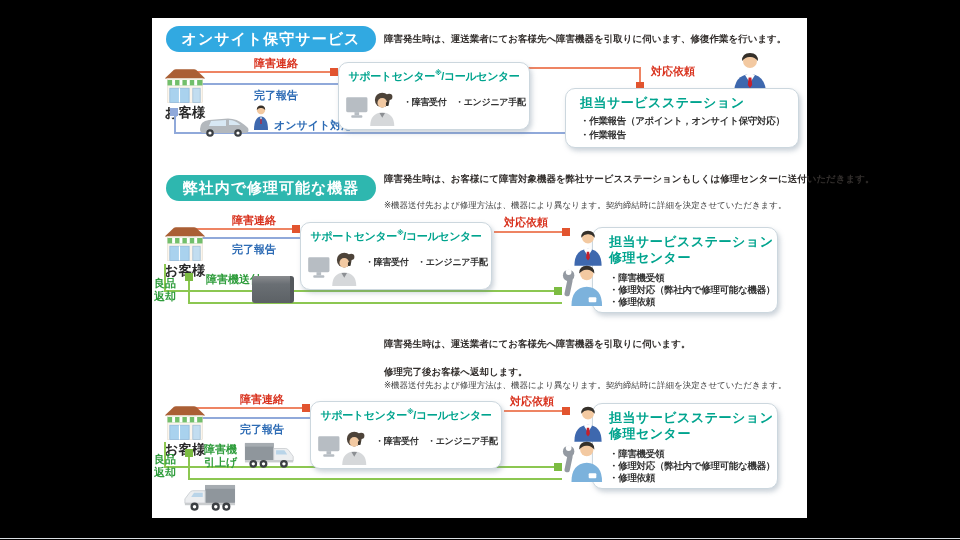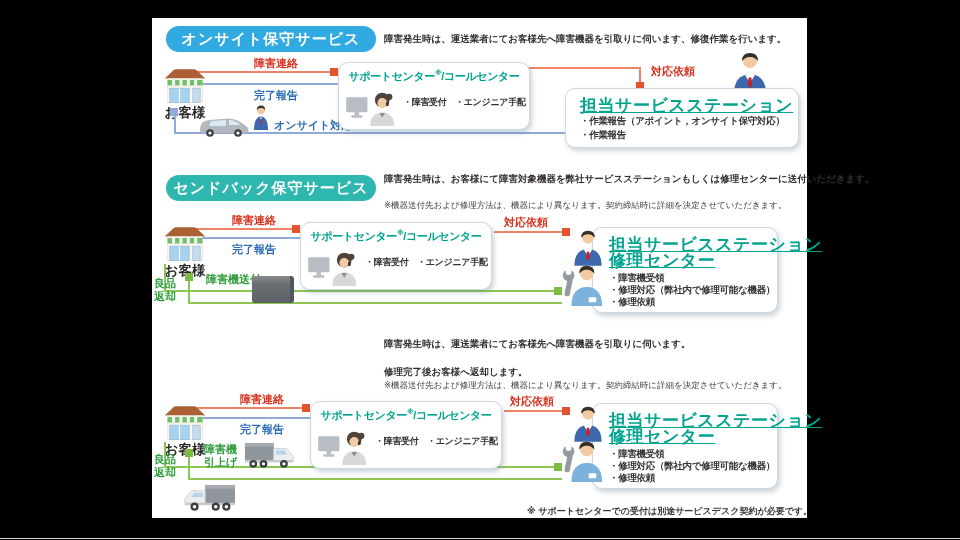--- a/index.html
+++ b/index.html
@@ -29,21 +29,21 @@
   .ah.u{border-left:4px solid transparent;border-right:4px solid transparent;border-bottom:8px solid;}
   .ah.d{border-left:4px solid transparent;border-right:4px solid transparent;border-top:8px solid;}
   .ah.cr{border-left-color:#e2542f;border-right-color:#e2542f;border-top-color:#e2542f;border-bottom-color:#e2542f;}
   .ah.cb{border-left-color:#90a9da;border-right-color:#90a9da;border-top-color:#90a9da;border-bottom-color:#90a9da;}
   .ah.cg{border-left-color:#7cbc42;border-right-color:#7cbc42;border-top-color:#7cbc42;border-bottom-color:#7cbc42;}
   .sbox{position:absolute;background:#fff;border:1px solid #ccd7de;border-radius:10px;
     box-shadow:2px 3px 5px rgba(110,130,150,.35);z-index:2;}
   .bt{color:#00a48e;font-weight:bold;white-space:nowrap;}
   .sup-title{position:absolute;left:0;right:0;top:6px;text-align:center;font-size:11px;letter-spacing:-0.4px;}
   .sup-title sup{font-size:7px;}
-  .st-title{position:absolute;font-size:17px;letter-spacing:0.5px;text-decoration:underline;}
+  .st-title{position:absolute;font-size:13px;letter-spacing:0.5px;}
   .bi{position:absolute;font-size:9.5px;color:#333;font-weight:600;white-space:nowrap;letter-spacing:-0.3px;}
   .icon{position:absolute;z-index:3;}
   .icon.behind{z-index:1;}
   .device{position:absolute;width:38px;height:27px;border-radius:3px;z-index:3;
     background:linear-gradient(#8a8c8f,#6a6f74 30%,#5c6165);border-right:4px solid #54585c;}
   .footer-note{position:absolute;font-size:9px;font-weight:600;color:#3a3a3a;white-space:nowrap;}
   .bottom-edge{position:absolute;left:0;top:538px;width:960px;height:1px;background:#d9dee2;}
 </style>
 </head>
 <body>
@@ -134,21 +134,21 @@
     <svg viewBox="0 0 18 26" width="18" height="26">
       <circle cx="9" cy="6" r="4.2" fill="#f3c9a1"></circle>
       <path d="M4.8,6 Q4.8,1.5 9,1.5 Q13.2,1.5 13.2,6 Q11,3.5 9,4 Q7,3.5 4.8,6 Z" fill="#35302a"></path>
       <path d="M2,26 Q2,13 9,12.5 Q16,13 16,26 Z" fill="#3e68ae"></path>
       <path d="M8,13.5 L9,16 L10,13.5 Z" fill="#fff"></path>
       <rect x="8.4" y="15" width="1.2" height="5" fill="#c6202b"></rect>
     </svg>
   </div>
   <div class="lab blue" style="left:122px;top:100px;">オンサイト対応</div>
 
-  <div class="pill s2" style="left:14px;top:157px;">センドバック保守サービス</div>
+  <div class="pill s2" style="left:14px;top:157px;">弊社内で修理可能な機器</div>
   <div class="desc" style="left:232px;top:155px;">障害発生時は、お客様にて障害対象機器を弊社サービスステーションもしくは修理センターに送付いただきます。</div>
   <div class="note" style="left:232px;top:182px;">※機器送付先および修理方法は、機器により異なります。契約締結時に詳細を決定させていただきます。</div>
 
   <div class="icon" style="left:10px;top:206px;">
     <svg viewBox="0 0 50 40" width="46" height="38">
       <path d="M3,13 L13,3.5 Q14,2.8 15,2.8 L35,2.8 Q36,2.8 37,3.5 L47,13 Z" fill="#aa5f35"></path>
       <rect x="6" y="13" width="38" height="26" fill="#fbf5ec" stroke="#e3d9cb" stroke-width="0.6"></rect>
       <rect x="6" y="14.5" width="38" height="6" fill="#72bf6b"></rect>
       <rect x="11" y="14.5" width="3.2" height="6" fill="#fff"></rect>
         <rect x="19" y="14.5" width="3.2" height="6" fill="#fff"></rect>
@@ -346,16 +346,15 @@
       <rect x="1" y="21.5" width="52" height="2.5" fill="#c9ccce"></rect>
       <circle cx="10" cy="25.5" r="4.2" fill="#3b3f43"></circle>
         <circle cx="10" cy="25.5" r="1.8" fill="#fff"></circle>
       <circle cx="21" cy="25.5" r="4.2" fill="#3b3f43"></circle>
         <circle cx="21" cy="25.5" r="1.8" fill="#fff"></circle>
       <circle cx="43" cy="25.5" r="4.2" fill="#3b3f43"></circle>
         <circle cx="43" cy="25.5" r="1.8" fill="#fff"></circle>
     </svg>
   </div>
 
-  <div class="footer-note" style="left:375px;top:487px;">※ サポートセンターでの受付は別途サービスデスク契約が必要です。</div>
 </div>
 
 <div class="bottom-edge"></div>
 
 </body></html>

